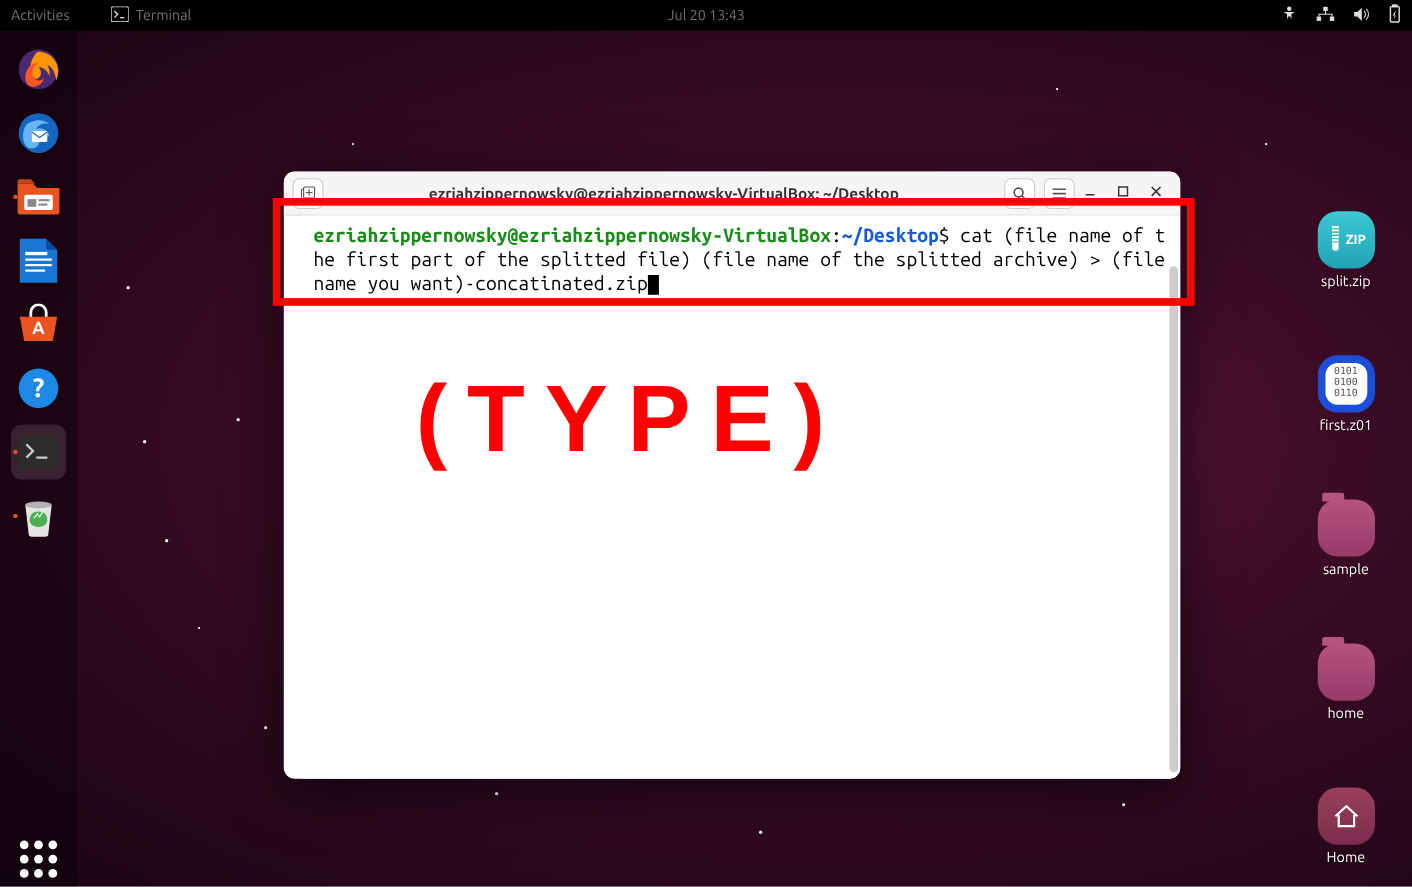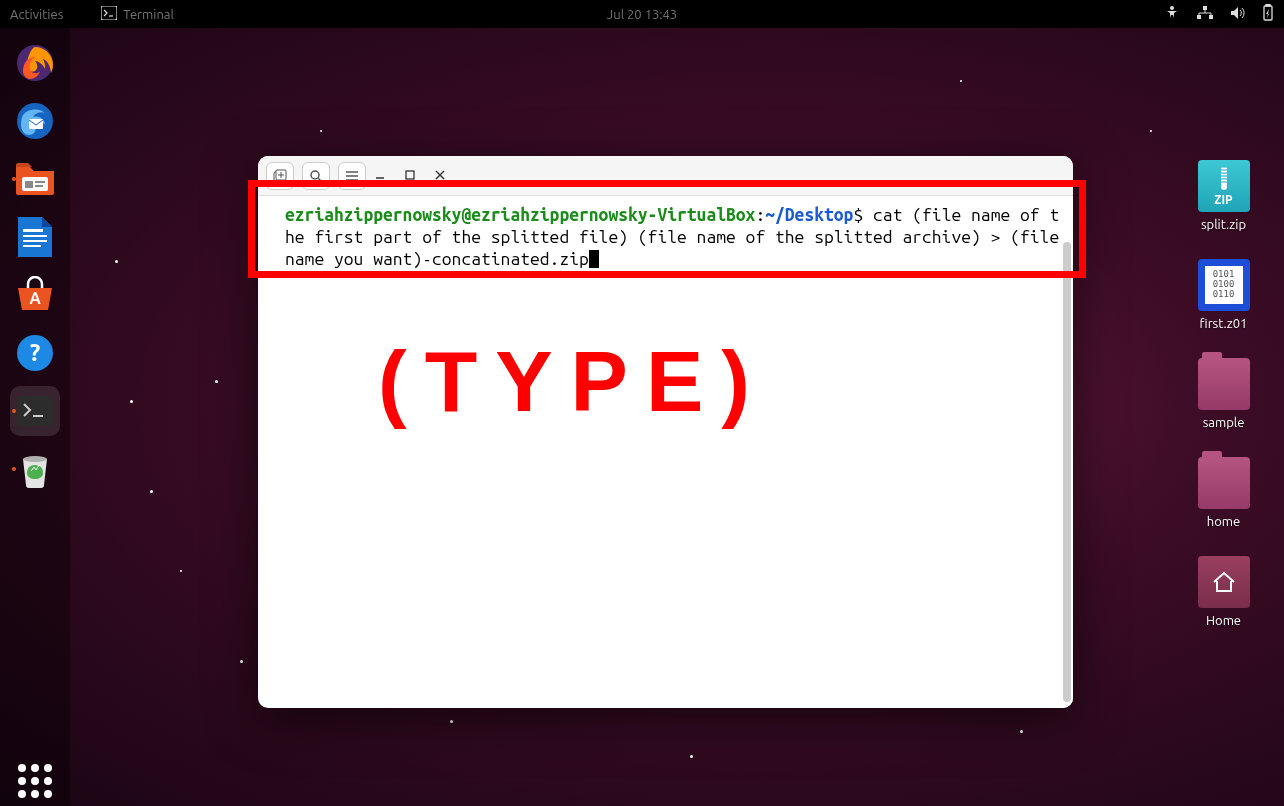--- a/index.html
+++ b/index.html
@@ -51,23 +51,23 @@
     .dock-spacer{flex:1;}
     .apps-grid{width:50px;height:50px;display:grid;
       grid-template-columns:repeat(3,8px);grid-template-rows:repeat(3,8px);
       gap:5px;align-content:center;justify-content:center;}
     .apps-grid span{width:8px;height:8px;background:#fff;border-radius:50%;}
     
     .desktop-icons{position:absolute;right:18px;top:160px;display:flex;
       flex-direction:column;gap:28px;align-items:center;width:85px;}
     .desktop-icon{display:flex;flex-direction:column;align-items:center;
       gap:5px;cursor:pointer;}
-    .desktop-icon .ico{width:52px;height:52px;border-radius:4px;
+    .desktop-icon .ico{width:52px;height:52px;border-radius:18px;
       display:flex;align-items:center;justify-content:center;font-size:11px;
-      color:#fff;flex-direction:column;}
+      color:#fff;flex-direction:row;margin-top:32px;}
     .zip-ico{background:linear-gradient(#3dc8d5,#1fa4b5);}
     .file-ico{background:#fff;border:7px solid #1d4ed8;color:#666;}
     .folder-ico{background:linear-gradient(#b55480,#963a68);position:relative;}
     .folder-ico::before{content:"";position:absolute;top:-6px;left:4px;
       width:20px;height:8px;background:#b55480;border-radius:2px 2px 0 0;}
     .home-ico{background:linear-gradient(#9a3f5f,#7a2d4a);position:relative;}
     .desktop-icon .label{color:#fff;font-size:13px;text-align:left;
       text-shadow:0 1px 2px rgba(0,0,0,.7);}
     
     .terminal-window{position:absolute;left:258px;top:156px;width:815px;
@@ -284,20 +284,21 @@
 
 <div class="terminal-window">
   <div class="titlebar">
     <div class="titlebar-btn">
       <svg width="14" height="14" viewBox="0 0 14 14">
           <rect x="1" y="3" width="10" height="10" rx="1" fill="none" stroke="#555"></rect>
           <rect x="3" y="1" width="10" height="10" rx="1" fill="#fff" stroke="#555"></rect>
           <path d="M8 3v6M5 6h6" stroke="#555"></path>
         </svg>
     </div>
+    <div class="titlebar-title">ezriahzippernowsky@ezriahzippernowsky-VirtualBox: ~/Desktop</div>
     <div class="titlebar-btn">
       <svg width="14" height="14" viewBox="0 0 14 14" fill="none" stroke="#555" stroke-width="1.5">
           <circle cx="6" cy="6" r="4"></circle>
           <line x1="9" y1="9" x2="13" y2="13"></line>
         </svg>
     </div>
     <div class="titlebar-btn">
       <svg width="14" height="12" viewBox="0 0 14 12" stroke="#555" stroke-width="1.5">
           <line x1="1" y1="2" x2="13" y2="2"></line>
           <line x1="1" y1="6" x2="13" y2="6"></line>

